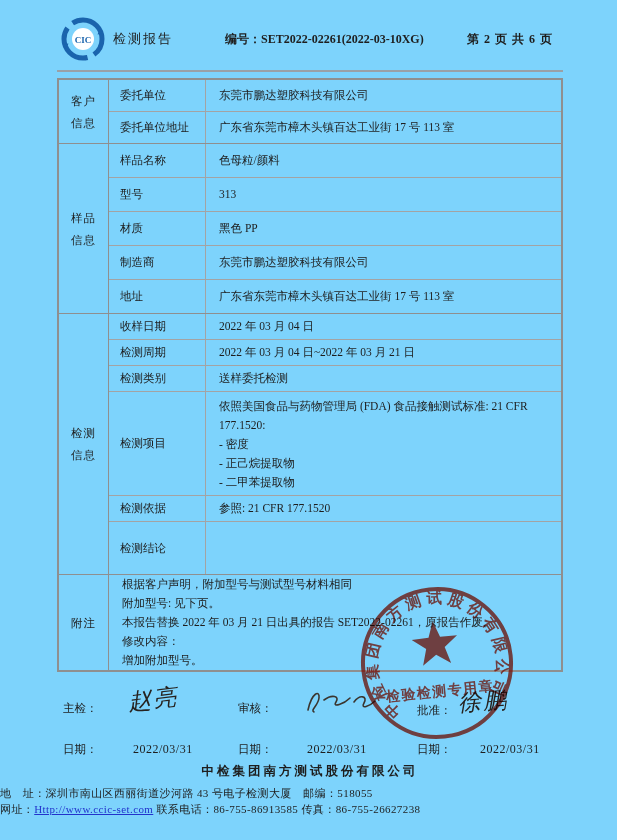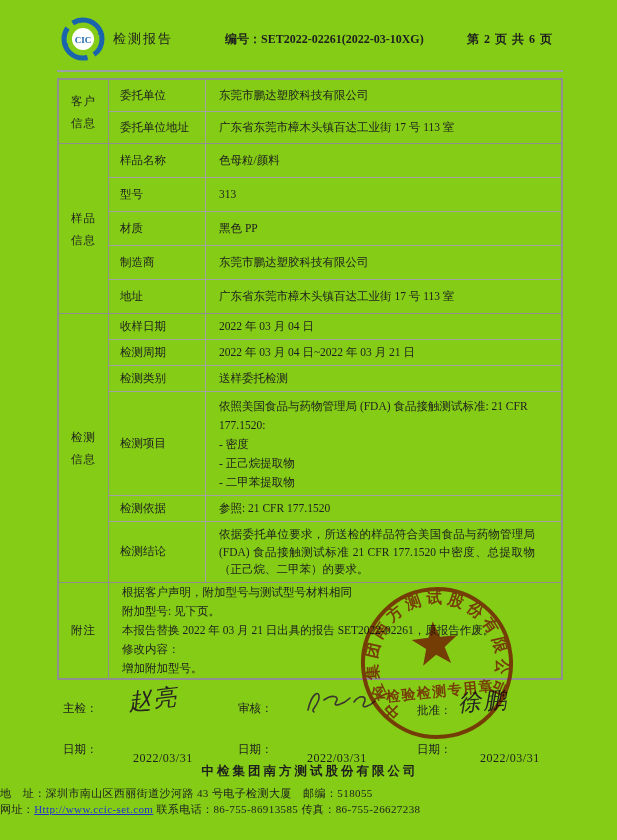--- a/index.html
+++ b/index.html
@@ -1,17 +1,17 @@
 <!DOCTYPE html>
 <html><head>
 <meta charset="utf-8">
 <style>
   html,body{margin:0;padding:0;background:#ffffff;}
   .page{
-    position:relative;width:617px;height:840px;background:#84cc16;overflow:hidden;
+    position:relative;width:617px;height:840px;background:#7dd3fc;overflow:hidden;
     font-family:"Liberation Serif","DejaVu Serif",serif;color:#1e1e1e;
   }
   
   .hdr-title{position:absolute;left:113px;top:30px;font-size:13px;font-weight:normal;letter-spacing:2px;}
   .hdr-no{position:absolute;left:225px;top:31px;font-size:12px;font-weight:bold;}
   .hdr-page{position:absolute;left:467px;top:31px;font-size:12px;font-weight:bold;letter-spacing:1px;}
   .hdr-rule{position:absolute;left:57px;top:70px;width:506px;height:2px;background:#9aa0a6;}
   .logo{position:absolute;left:60px;top:16px;width:46px;height:46px;}
   
   .tbl{
@@ -37,21 +37,21 @@
     flex:1;display:flex;align-items:center;padding:3px 26px 3px 13px;box-sizing:border-box;
     white-space:pre-line;line-height:19px;min-width:0;
   }
   .fv.top{align-items:flex-start;padding-top:5px;}
   .fv.just{display:block;text-align:justify;line-height:17.5px;padding-top:4px;}
   .notes-cell{flex:1;padding:7px 10px 7px:13px;box-sizing:border-box;white-space:pre-line;line-height:19px;padding-left:13px;padding-right:14px;}
   
   .siglabel{position:absolute;font-size:11.5px;}
   .signame{position:absolute;font-size:23px;font-style:italic;color:#26221f;transform:rotate(-7deg);letter-spacing:2px;white-space:nowrap;}
   .datelabel{position:absolute;font-size:11.5px;}
-  .dateval{position:absolute;font-size:12px;letter-spacing:0.5px;margin-top:9px;}
+  .dateval{position:absolute;font-size:12px;letter-spacing:0.5px;}
   
   .stamp{position:absolute;left:357px;top:583px;width:160px;height:160px;
     opacity:0.88;mix-blend-mode:multiply;transform:rotate(-6deg);pointer-events:none;}
   
   .ft-company{position:absolute;left:57px;top:763px;width:506px;text-align:center;
     font-size:12.5px;font-weight:bold;letter-spacing:3px;}
   .ft-line{position:absolute;left:0;width:492px;text-align:left;font-size:11px;letter-spacing:0.4px;}
   .ft-line2{top:786px;}
   .ft-line3{top:802px;}
   .url-link{color:#2233cc;text-decoration:underline;cursor:pointer;}
@@ -143,21 +143,20 @@
 - 密度
 - 正己烷提取物
 - 二甲苯提取物</div>
         </div>
         <div class="row" style="min-height:23px">
           <div class="fl">检测依据</div>
           <div class="fv">参照: 21 CFR 177.1520</div>
         </div>
         <div class="row" style="min-height:52px">
           <div class="fl">检测结论</div>
-          <div class="fv just">依据委托单位要求，所送检的样品符合美国食品与药物管理局 (FDA) 食品接触测试标准 21 CFR 177.1520 中密度、总提取物（正己烷、二甲苯）的要求。</div>
         </div>
       </div>
     </div>
 
     <div class="sec">
       <div class="sec-label">
           <span>附注</span>
         </div>
       <div class="notes-cell" style="min-height:93px">根据客户声明，附加型号与测试型号材料相同
 附加型号: 见下页。

